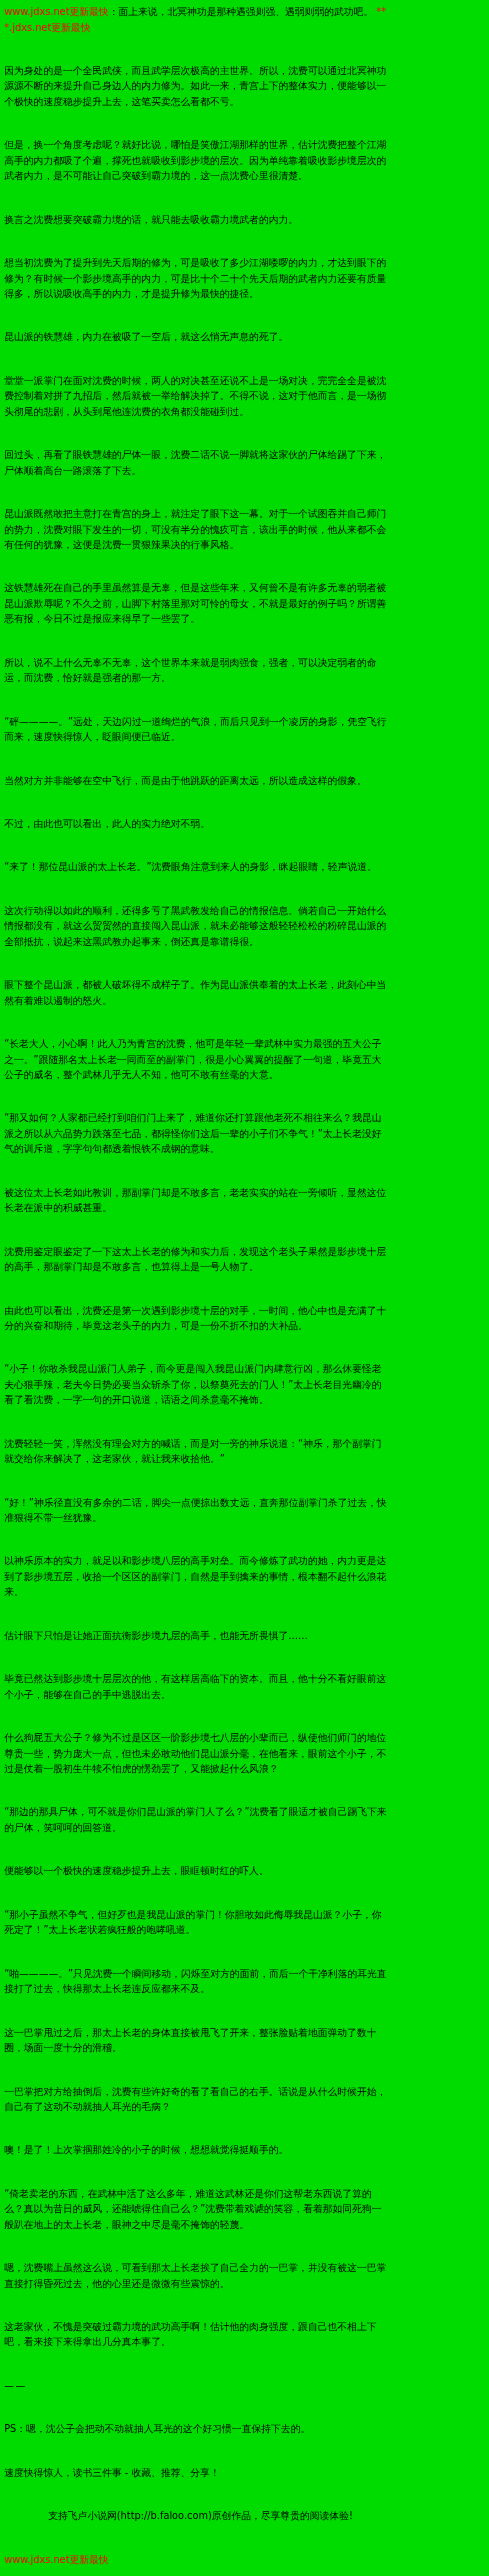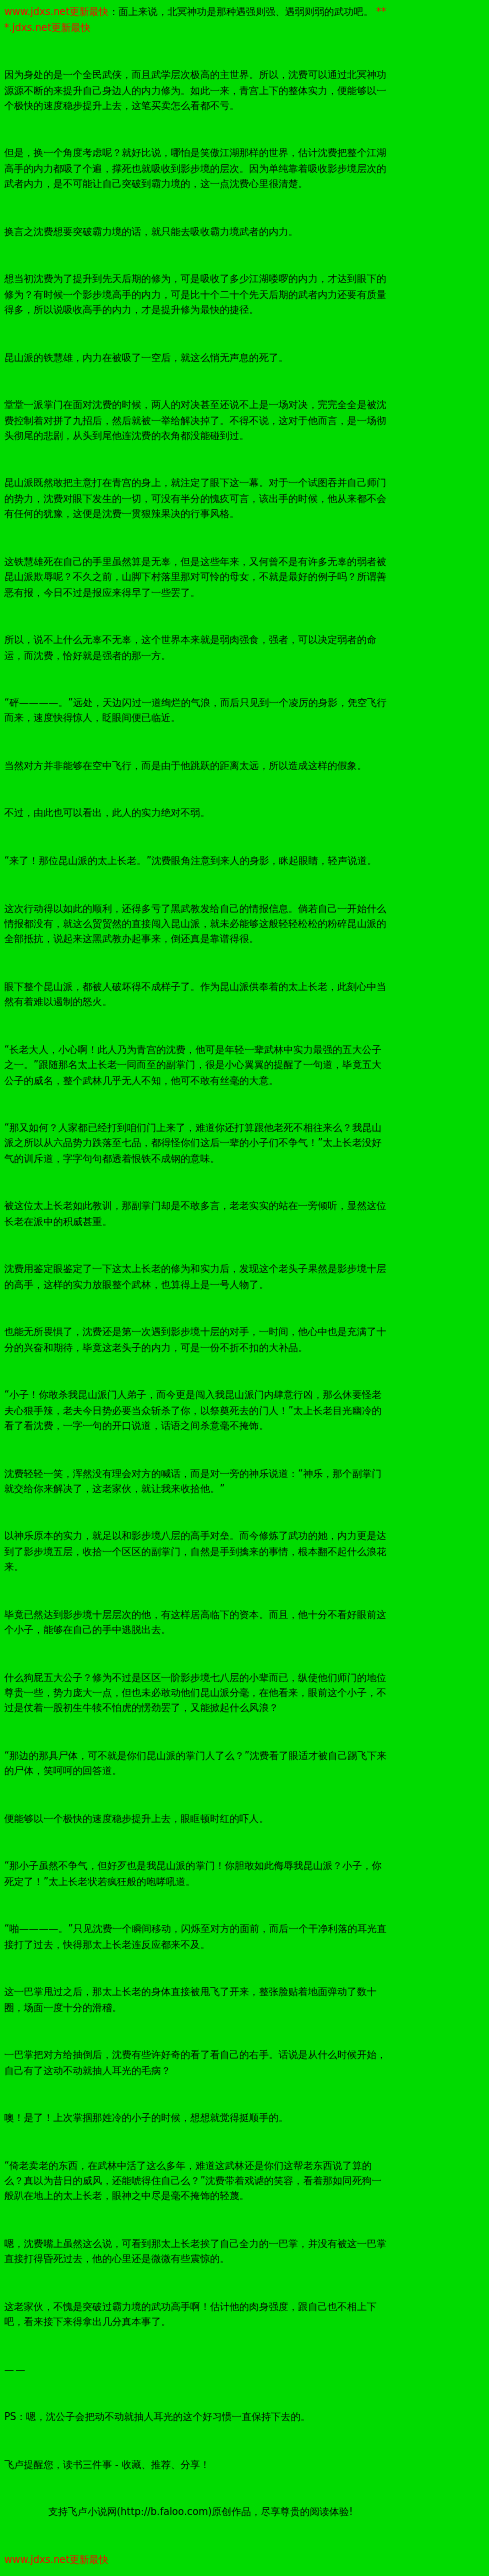--- a/index.html
+++ b/index.html
@@ -35,48 +35,51 @@
 
 <div class="page" style="background: rgb(0, 219, 0);">
 
 <p class="para"><span class="wm" style="color: rgb(255, 0, 0);">www.jdxs.net更新最快</span><span style="color: rgb(0, 0, 0);">：面上来说，北冥神功是那种遇强则强、遇弱则弱的武功吧。</span><span class="wm" style="color: rgb(255, 0, 0);"> ***.jdxs.net更新最快</span></p>
     <p class="para"><span style="color: rgb(0, 0, 0);">因为身处的是一个全民武侠，而且武学层次极高的主世界。所以，沈费可以通过北冥神功源源不断的来提升自己身边人的内力修为。如此一来，青宫上下的整体实力，便能够以一个极快的速度稳步提升上去，这笔买卖怎么看都不亏。</span></p>
     <p class="para"><span style="color: rgb(0, 0, 0);">但是，换一个角度考虑呢？就好比说，哪怕是笑傲江湖那样的世界，估计沈费把整个江湖高手的内力都吸了个遍，撑死也就吸收到影步境的层次。因为单纯靠着吸收影步境层次的武者内力，是不可能让自己突破到霸力境的，这一点沈费心里很清楚。</span></p>
     <p class="para"><span style="color: rgb(0, 0, 0);">换言之沈费想要突破霸力境的话，就只能去吸收霸力境武者的内力。</span></p>
     <p class="para"><span style="color: rgb(0, 0, 0);">想当初沈费为了提升到先天后期的修为，可是吸收了多少江湖喽啰的内力，才达到眼下的修为？有时候一个影步境高手的内力，可是比十个二十个先天后期的武者内力还要有质量得多，所以说吸收高手的内力，才是提升修为最快的捷径。</span></p>
     <p class="para"><span style="color: rgb(0, 0, 0);">昆山派的铁慧雄，内力在被吸了一空后，就这么悄无声息的死了。</span></p>
     <p class="para"><span style="color: rgb(0, 0, 0);">堂堂一派掌门在面对沈费的时候，两人的对决甚至还说不上是一场对决，完完全全是被沈费控制着对拼了九招后，然后就被一举给解决掉了。不得不说，这对于他而言，是一场彻头彻尾的悲剧，从头到尾他连沈费的衣角都没能碰到过。</span></p>
+    <p class="para"><span style="color: rgb(0, 0, 0);">回过头，再看了眼铁慧雄的尸体一眼，沈费二话不说一脚就将这家伙的尸体给踢了下来，尸体顺着高台一路滚落了下去。</span></p>
     <p class="para"><span style="color: rgb(0, 0, 0);">昆山派既然敢把主意打在青宫的身上，就注定了眼下这一幕。对于一个试图吞并自己师门的势力，沈费对眼下发生的一切，可没有半分的愧疚可言，该出手的时候，他从来都不会有任何的犹豫，这便是沈费一贯狠辣果决的行事风格。</span></p>
     <p class="para"><span style="color: rgb(0, 0, 0);">这铁慧雄死在自己的手里虽然算是无辜，但是这些年来，又何曾不是有许多无辜的弱者被昆山派欺辱呢？不久之前，山脚下村落里那对可怜的母女，不就是最好的例子吗？所谓善恶有报，今日不过是报应来得早了一些罢了。</span></p>
     <p class="para"><span style="color: rgb(0, 0, 0);">所以，说不上什么无辜不无辜，这个世界本来就是弱肉强食，强者，可以决定弱者的命运，而沈费，恰好就是强者的那一方。</span></p>
     <p class="para"><span style="color: rgb(0, 0, 0);">“砰————。”远处，天边闪过一道绚烂的气浪，而后只见到一个凌厉的身影，凭空飞行而来，速度快得惊人，眨眼间便已临近。</span></p>
     <p class="para"><span style="color: rgb(0, 0, 0);">当然对方并非能够在空中飞行，而是由于他跳跃的距离太远，所以造成这样的假象。</span></p>
     <p class="para"><span style="color: rgb(0, 0, 0);">不过，由此也可以看出，此人的实力绝对不弱。</span></p>
     <p class="para"><span style="color: rgb(0, 0, 0);">“来了！那位昆山派的太上长老。”沈费眼角注意到来人的身影，眯起眼睛，轻声说道。</span></p>
     <p class="para"><span style="color: rgb(0, 0, 0);">这次行动得以如此的顺利，还得多亏了黑武教发给自己的情报信息。倘若自己一开始什么情报都没有，就这么贸贸然的直接闯入昆山派，就未必能够这般轻轻松松的粉碎昆山派的全部抵抗，说起来这黑武教办起事来，倒还真是靠谱得很。</span></p>
     <p class="para"><span style="color: rgb(0, 0, 0);">眼下整个昆山派，都被人破坏得不成样子了。作为昆山派供奉着的太上长老，此刻心中当然有着难以遏制的怒火。</span></p>
     <p class="para"><span style="color: rgb(0, 0, 0);">“长老大人，小心啊！此人乃为青宫的沈费，他可是年轻一辈武林中实力最强的五大公子之一。”跟随那名太上长老一同而至的副掌门，很是小心翼翼的提醒了一句道，毕竟五大公子的威名，整个武林几乎无人不知，他可不敢有丝毫的大意。</span></p>
     <p class="para"><span style="color: rgb(0, 0, 0);">“那又如何？人家都已经打到咱们门上来了，难道你还打算跟他老死不相往来么？我昆山派之所以从六品势力跌落至七品，都得怪你们这后一辈的小子们不争气！”太上长老没好气的训斥道，字字句句都透着恨铁不成钢的意味。</span></p>
     <p class="para"><span style="color: rgb(0, 0, 0);">被这位太上长老如此教训，那副掌门却是不敢多言，老老实实的站在一旁倾听，显然这位长老在派中的积威甚重。</span></p>
-    <p class="para"><span style="color: rgb(0, 0, 0);">沈费用鉴定眼鉴定了一下这太上长老的修为和实力后，发现这个老头子果然是影步境十层的高手，这样的实力放眼整个武林，也算得上是一号人物了。</span></p>
-    <p class="para"><span style="color: rgb(0, 0, 0);">也能无所畏惧了，沈费还是第一次遇到影步境十层的对手，一时间，他心中也是充满了十分的兴奋和期待，毕竟这老头子的内力，可是一份不折不扣的大补品。</span></p>
+    <p class="para"><span style="color: rgb(0, 0, 0);">沈费用鉴定眼鉴定了一下这太上长老的修为和实力后，发现这个老头子果然是影步境十层的高手，那副掌门却是不敢多言，也算得上是一号人物了。</span></p>
+    <p class="para"><span style="color: rgb(0, 0, 0);">由此也可以看出，沈费还是第一次遇到影步境十层的对手，一时间，他心中也是充满了十分的兴奋和期待，毕竟这老头子的内力，可是一份不折不扣的大补品。</span></p>
     <p class="para"><span style="color: rgb(0, 0, 0);">“小子！你敢杀我昆山派门人弟子，而今更是闯入我昆山派门内肆意行凶，那么休要怪老夫心狠手辣，老夫今日势必要当众斩杀了你，以祭奠死去的门人！”太上长老目光幽冷的看了看沈费，一字一句的开口说道，话语之间杀意毫不掩饰。</span></p>
     <p class="para"><span style="color: rgb(0, 0, 0);">沈费轻轻一笑，浑然没有理会对方的喊话，而是对一旁的神乐说道：“神乐，那个副掌门就交给你来解决了，这老家伙，就让我来收拾他。”</span></p>
+    <p class="para"><span style="color: rgb(0, 0, 0);">“好！”神乐径直没有多余的二话，脚尖一点便掠出数丈远，直奔那位副掌门杀了过去，快准狠得不带一丝犹豫。</span></p>
     <p class="para"><span style="color: rgb(0, 0, 0);">以神乐原本的实力，就足以和影步境八层的高手对垒。而今修炼了武功的她，内力更是达到了影步境五层，收拾一个区区的副掌门，自然是手到擒来的事情，根本翻不起什么浪花来。</span></p>
+    <p class="para"><span style="color: rgb(0, 0, 0);">估计眼下只怕是让她正面抗衡影步境九层的高手，也能无所畏惧了……</span></p>
     <p class="para"><span style="color: rgb(0, 0, 0);">毕竟已然达到影步境十层层次的他，有这样居高临下的资本。而且，他十分不看好眼前这个小子，能够在自己的手中逃脱出去。</span></p>
     <p class="para"><span style="color: rgb(0, 0, 0);">什么狗屁五大公子？修为不过是区区一阶影步境七八层的小辈而已，纵使他们师门的地位尊贵一些，势力庞大一点，但也未必敢动他们昆山派分毫，在他看来，眼前这个小子，不过是仗着一股初生牛犊不怕虎的愣劲罢了，又能掀起什么风浪？</span></p>
     <p class="para"><span style="color: rgb(0, 0, 0);">“那边的那具尸体，可不就是你们昆山派的掌门人了么？”沈费看了眼适才被自己踢飞下来的尸体，笑呵呵的回答道。</span></p>
     <p class="para"><span style="color: rgb(0, 0, 0);">便能够以一个极快的速度稳步提升上去，眼眶顿时红的吓人。</span></p>
     <p class="para"><span style="color: rgb(0, 0, 0);">“那小子虽然不争气，但好歹也是我昆山派的掌门！你胆敢如此侮辱我昆山派？小子，你死定了！”太上长老状若疯狂般的咆哮吼道。</span></p>
     <p class="para"><span style="color: rgb(0, 0, 0);">“啪————。”只见沈费一个瞬间移动，闪烁至对方的面前，而后一个干净利落的耳光直接打了过去，快得那太上长老连反应都来不及。</span></p>
     <p class="para"><span style="color: rgb(0, 0, 0);">这一巴掌甩过之后，那太上长老的身体直接被甩飞了开来，整张脸贴着地面弹动了数十圈，场面一度十分的滑稽。</span></p>
     <p class="para"><span style="color: rgb(0, 0, 0);">一巴掌把对方给抽倒后，沈费有些许好奇的看了看自己的右手。话说是从什么时候开始，自己有了这动不动就抽人耳光的毛病？</span></p>
     <p class="para"><span style="color: rgb(0, 0, 0);">噢！是了！上次掌掴那姓冷的小子的时候，想想就觉得挺顺手的。</span></p>
     <p class="para"><span style="color: rgb(0, 0, 0);">“倚老卖老的东西，在武林中活了这么多年，难道这武林还是你们这帮老东西说了算的么？真以为昔日的威风，还能唬得住自己么？”沈费带着戏谑的笑容，看着那如同死狗一般趴在地上的太上长老，眼神之中尽是毫不掩饰的轻蔑。</span></p>
     <p class="para"><span style="color: rgb(0, 0, 0);">嗯，沈费嘴上虽然这么说，可看到那太上长老挨了自己全力的一巴掌，并没有被这一巴掌直接打得昏死过去，他的心里还是微微有些震惊的。</span></p>
     <p class="para"><span style="color: rgb(0, 0, 0);">这老家伙，不愧是突破过霸力境的武功高手啊！估计他的肉身强度，跟自己也不相上下吧，看来接下来得拿出几分真本事了。</span></p>
     <p class="para scene-break"><span style="color: rgb(0, 0, 0);">——</span></p>
     <p class="para"><span style="color: rgb(0, 0, 0);">PS：嗯，沈公子会把动不动就抽人耳光的这个好习惯一直保持下去的。</span></p>
-    <p class="para"><span style="color: rgb(0, 0, 0);">飞卢提醒您，读书三件事 - 收藏、推荐、分享！</span></p>
+    <p class="para"><span style="color: rgb(0, 0, 0);">速度快得惊人，读书三件事 - 收藏、推荐、分享！</span></p>
     <p class="para"><span style="color: rgb(0, 0, 0); margin-left: 44px;">支持飞卢小说网(http://b.faloo.com)原创作品，尽享尊贵的阅读体验!</span></p>
     <p class="para"><span class="wm" style="color: rgb(255, 0, 0);">www.jdxs.net更新最快</span></p>
   </div>
 
 
 </body></html>

